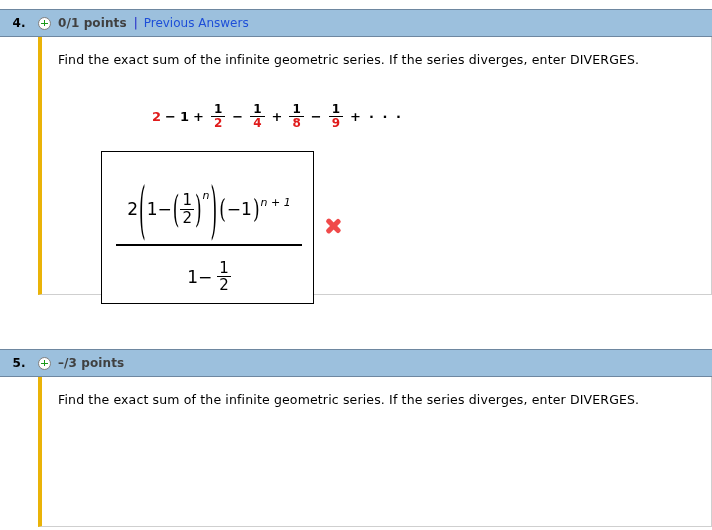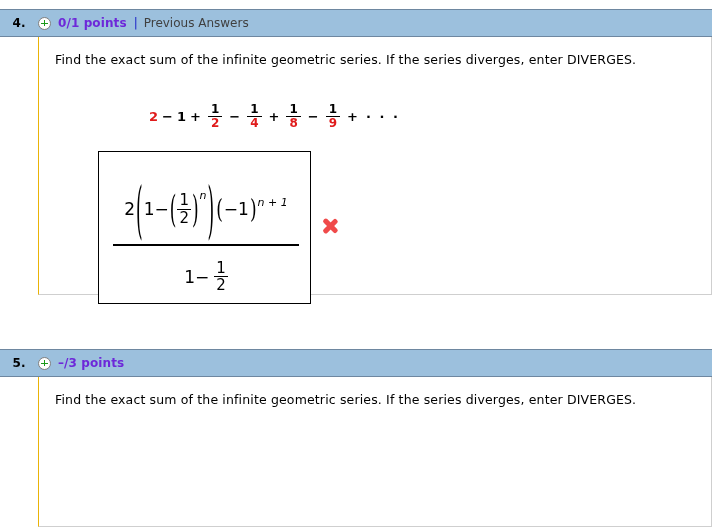--- a/index.html
+++ b/index.html
@@ -33,28 +33,28 @@
     box-sizing:border-box;
     position:relative;
     margin-right:7px;
     flex:0 0 auto;
   }
   .plus-icon:before,.plus-icon:after{
     content:"";position:absolute;background:#1a9a1a;
   }
   .plus-icon:before{left:2px;top:5px;width:7px;height:1.6px;}
   .plus-icon:after{left:4.7px;top:2.3px;width:1.6px;height:6.5px;}
-  .q-points{font-weight:bold;color:#6d28d9;font-size:12px;letter-spacing:.1px;}
+  .q-points{font-weight:bold;color:#404040;font-size:12px;letter-spacing:.1px;}
   .q-sep{color:#1a21c8;margin:0 6px 0 7px;font-size:12px;}
-  .q-prev{color:#404040;font-size:12px;cursor:pointer;}
+  .q-prev{color:#1d4ed8;font-size:12px;cursor:pointer;}
 
   .q-body{
     position:relative;
     margin-left:38px;
-    border-left:1px solid #eab308;
+    border-left:4px solid #eab308;
     border-right:1px solid #cfcfcf;
     border-bottom:1px solid #cfcfcf;
     box-sizing:border-box;
     width:674px;
     background:#fff;
   }
 
   .prompt{
     font-size:12.5px;color:#000;
     padding:15px 0 0 16px;

